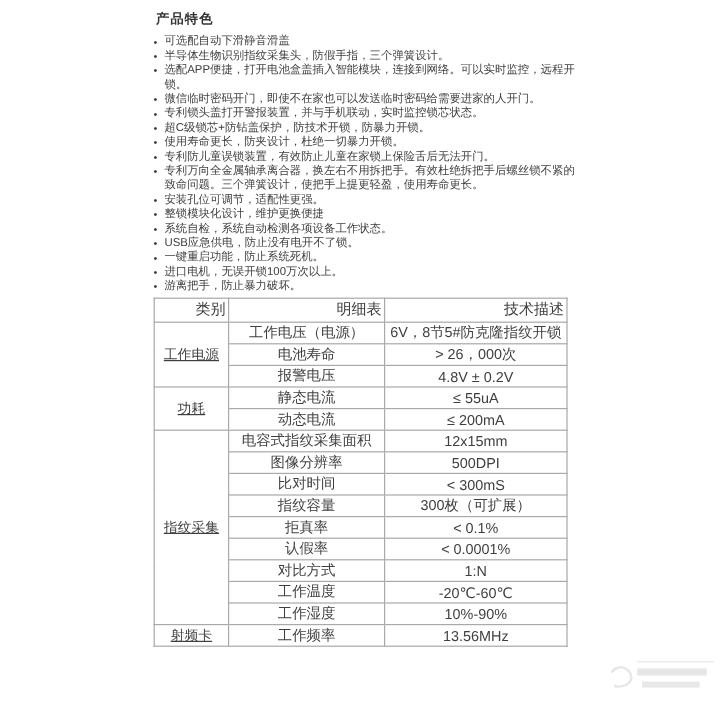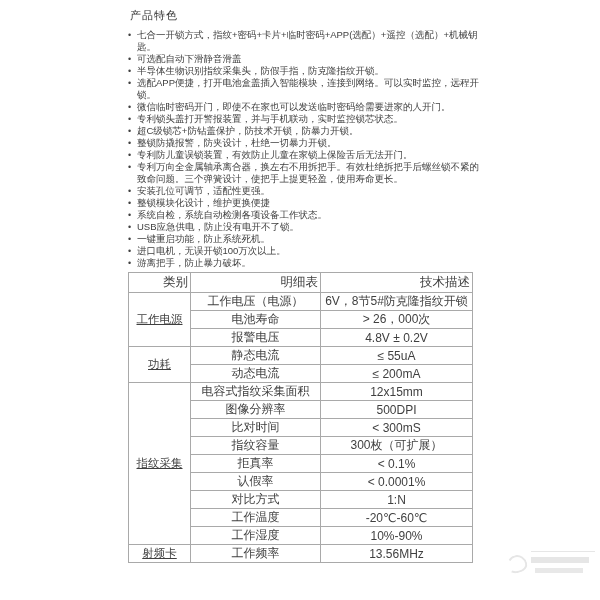--- a/index.html
+++ b/index.html
@@ -4,21 +4,21 @@
 <style>
   html,body{margin:0;padding:0;}
   body{
     width:600px;height:600px;position:relative;overflow:hidden;
     background:#ffffff;
     font-family:"Liberation Sans","DejaVu Sans",sans-serif;
     color:#3f3f3f;
   }
   .content{position:absolute;left:128px;top:8px;width:354px;}
   .doc-title{
-    font-size:11px;font-weight:normal;color:#333333;
+    font-size:11px;font-weight:bold;color:#333333;
     margin:0 0 6px 2px;letter-spacing:1px;
   }
   ul.features{
     list-style:none;margin:0;padding:0;
     font-size:9.5px;line-height:12px;color:#414141;
   }
   ul.features li{position:relative;padding-left:9px;}
   ul.features li::before{
     content:"\2022";position:absolute;left:0;top:0;
     font-size:9px;color:#414141;
@@ -53,28 +53,27 @@
   .wm-line2{position:absolute;left:30px;top:20px;width:48px;height:5px;background:#9a9a9a;}
 </style>
 </head>
 <body>
 
 <div class="content">
 
   <h1 class="doc-title">产品特色</h1>
 
   <ul class="features">
-    <li>七合一开锁方式，指纹+密码+卡片+临时密码+APP(选配）+遥控（选配）+机械钥匙。</li>
     <li>可选配自动下滑静音滑盖</li>
-    <li>半导体生物识别指纹采集头，防假手指，防克隆指纹开锁。</li>
+    <li>半导体生物识别指纹采集头，防假手指，三个弹簧设计。</li>
     <li>选配APP便捷，打开电池盒盖插入智能模块，连接到网络。可以实时监控，远程开锁。</li>
     <li>微信临时密码开门，即使不在家也可以发送临时密码给需要进家的人开门。</li>
     <li>专利锁头盖打开警报装置，并与手机联动，实时监控锁芯状态。</li>
     <li>超C级锁芯+防钻盖保护，防技术开锁，防暴力开锁。</li>
-    <li>整锁防撬报警，防夹设计，杜绝一切暴力开锁。</li>
+    <li>使用寿命更长，防夹设计，杜绝一切暴力开锁。</li>
     <li>专利防儿童误锁装置，有效防止儿童在家锁上保险舌后无法开门。</li>
     <li>专利万向全金属轴承离合器，换左右不用拆把手。有效杜绝拆把手后螺丝锁不紧的致命问题。三个弹簧设计，使把手上提更轻盈，使用寿命更长。</li>
     <li>安装孔位可调节，适配性更强。</li>
     <li>整锁模块化设计，维护更换便捷</li>
     <li>系统自检，系统自动检测各项设备工作状态。</li>
     <li>USB应急供电，防止没有电开不了锁。</li>
     <li>一键重启功能，防止系统死机。</li>
     <li>进口电机，无误开锁100万次以上。</li>
     <li>游离把手，防止暴力破坏。</li>
   </ul>

